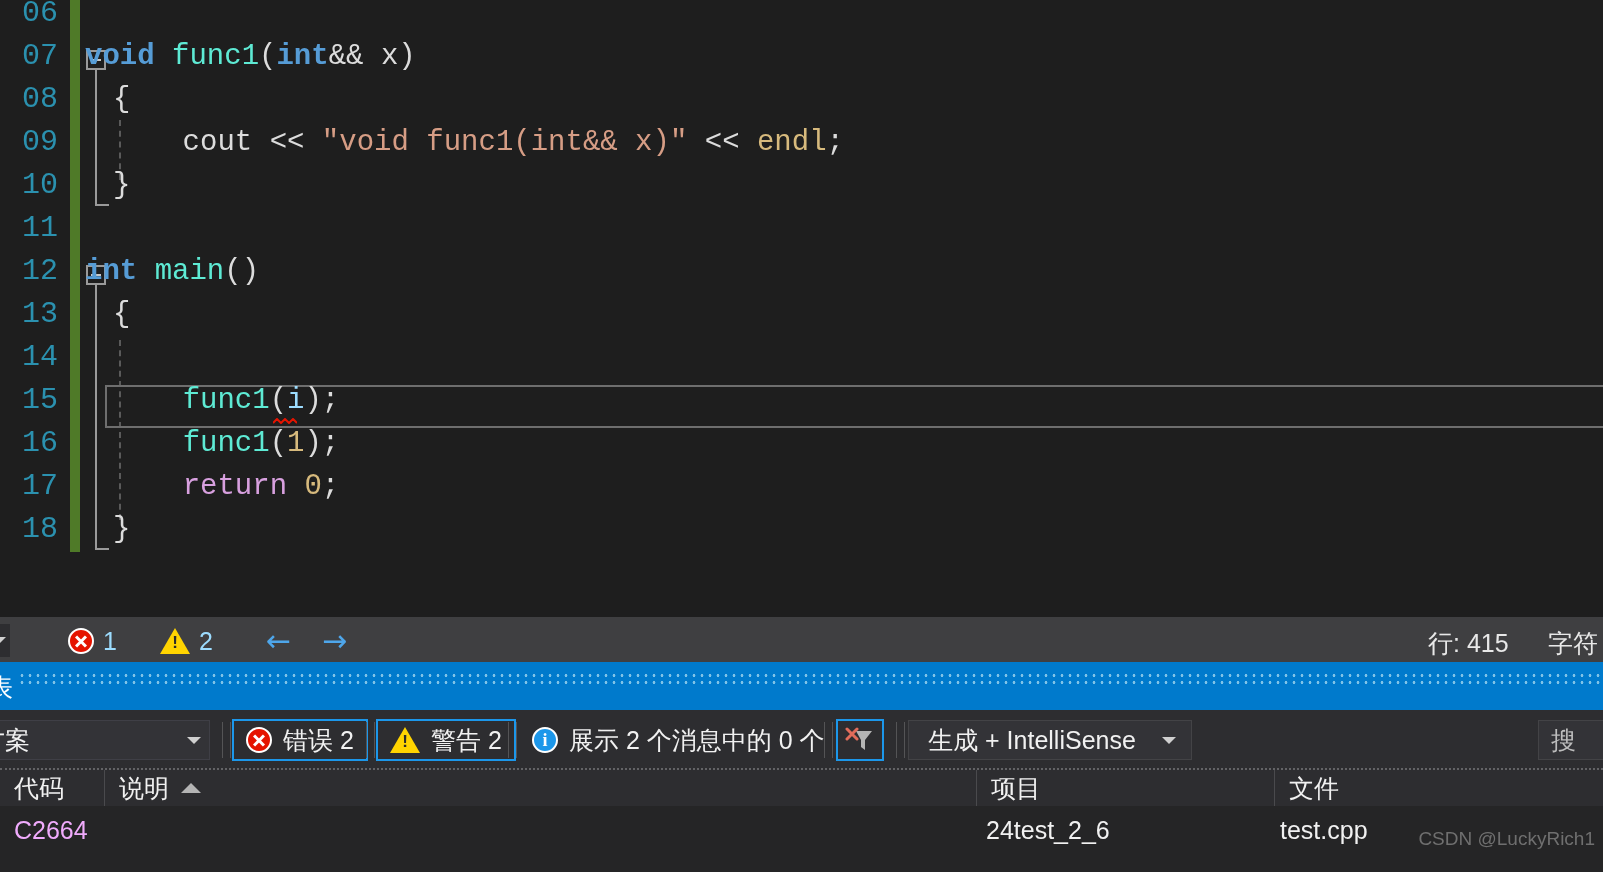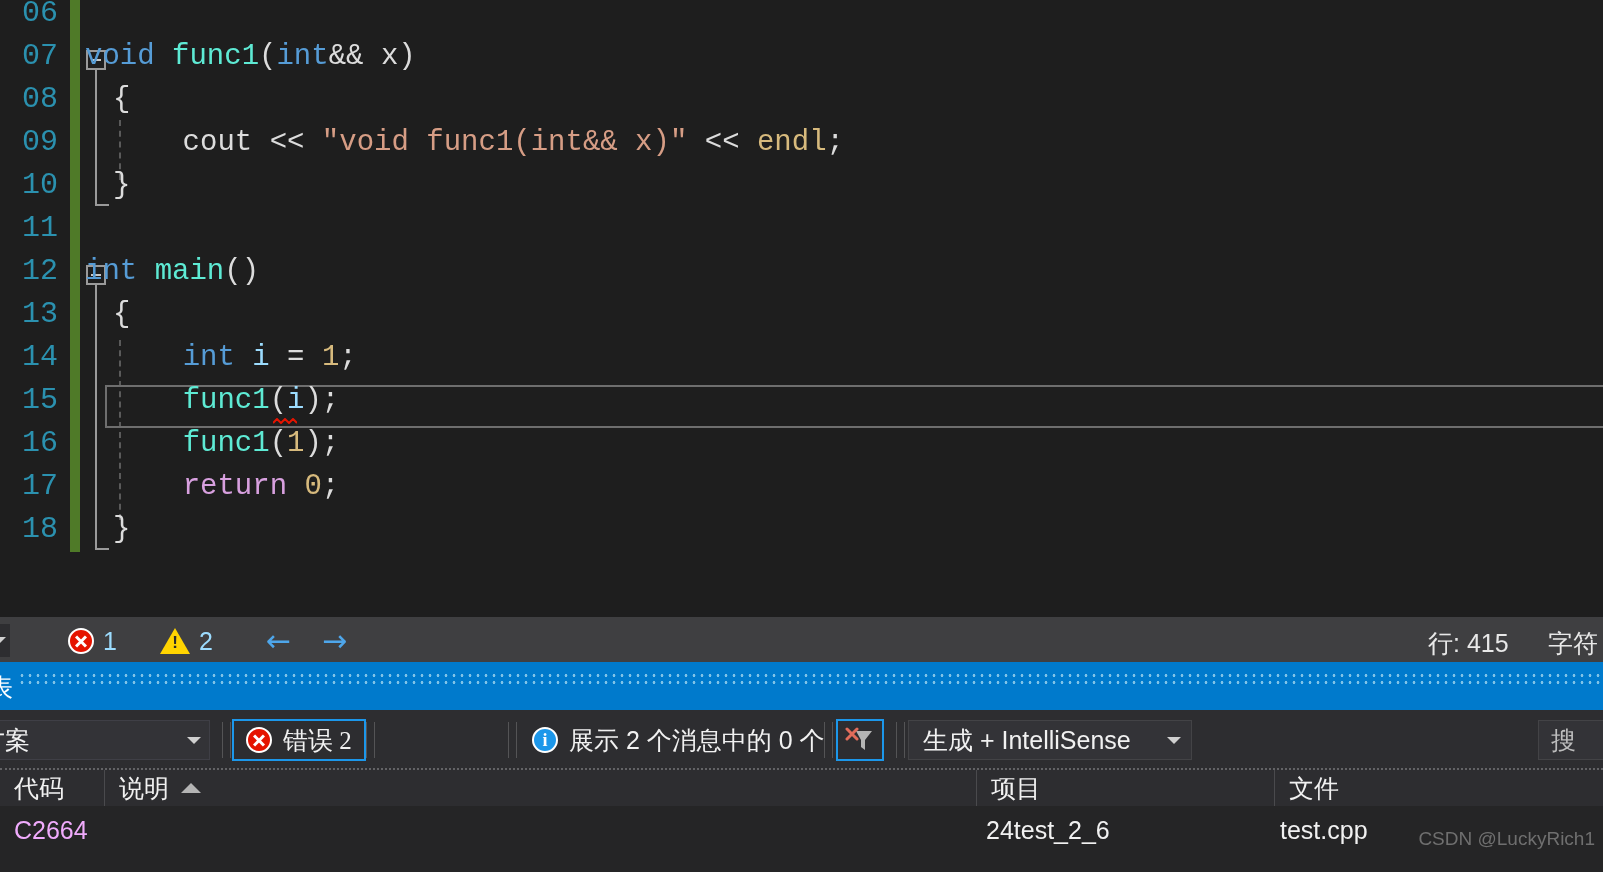--- a/index.html
+++ b/index.html
@@ -55,21 +55,21 @@
   .cline {
     position: absolute;
     left: 0;
     height: 43px;
     line-height: 43px;
     white-space: pre;
     font-family: "Liberation Mono", monospace;
     font-size: 29px;
     color: #dcdcdc;
   }
-  .kw      { color: #569cd6; }
+  .kw      { color: #569cd6; font-weight: bold; }
   .fn      { color: #5eead4; }
   .str     { color: #d69d85; }
   .num     { color: #d7ba7d; }
   .ctl     { color: #d8a0df; }
   .id      { color: #9cdcfe; }
   .plain   { color: #dcdcdc; }
   .punct   { color: #dcdcdc; }
 
   
   .fold-box {
@@ -421,21 +421,20 @@
     <div class="cline" style="top:121px; left:28px;"><span class="plain">    cout </span><span class="plain">&lt;&lt; </span><span class="str">"void func1(int&amp;&amp; x)"</span><span class="plain"> &lt;&lt; </span><span class="num">endl</span><span class="plain">;</span></div>
 
     <div class="cline" style="top:164px; left:28px;"><span class="plain">}</span></div>
 
     <div class="cline" style="top:207px;"></div>
 
     <div class="cline" style="top:250px;"><span class="kw">int</span><span class="plain"> </span><span class="fn">main</span><span class="punct">()</span></div>
 
     <div class="cline" style="top:293px; left:28px;"><span class="plain">{</span></div>
 
-    <div class="cline" style="top:336px; left:28px;"><span class="plain">    </span><span class="kw">int</span><span class="plain"> </span><span class="id">i</span><span class="plain"> = </span><span class="num">1</span><span class="plain">;</span></div>
 
     <div class="cline" style="top:379px; left:28px;"><span class="plain">    </span><span class="fn">func1</span><span class="punct">(</span><span class="id">i</span><span class="punct">)</span><span class="plain">;</span></div>
 
     <div class="squiggle" style="left:188px; top:418px;">
       <svg width="24" height="7" viewBox="0 0 24 7">
           <path d="M0,5 L4,1 L8,5 L12,1 L16,5 L20,1 L24,5" fill="none" stroke="#e51400" stroke-width="2"></path>
         </svg>
     </div>
 
     <div class="cline" style="top:422px; left:28px;"><span class="plain">    </span><span class="fn">func1</span><span class="punct">(</span><span class="num">1</span><span class="punct">)</span><span class="plain">;</span></div>
@@ -477,28 +476,32 @@
 <div class="el-toolbar">
 
   <div class="el-scope">
     <span>决方案</span>
     <span class="tri-down"></span>
   </div>
 
   <div class="sep" style="left:222px;"></div>
   <div class="sep" style="left:230px;"></div>
 
-  <div class="tgl" style="left:232px;font-family:Liberation Serif, serif;">
+  <div class="tgl" style="left:232px;">
     <span class="err-icon"></span>
     <span>错误 2</span>
   </div>
 
   <div class="sep" style="left:366px;"></div>
   <div class="sep" style="left:374px;"></div>
 
+  <div class="tgl" style="left:376px;">
+    <span class="warn-icon"></span>
+    <span>警告 2</span>
+  </div>
 
   <div class="sep" style="left:508px;"></div>
   <div class="sep" style="left:516px;"></div>
 
   <div class="tgl" style="left:518px; border-color:transparent;">
     <span class="info-icon">i</span>
     <span>展示 2 个消息中的 0 个</span>
   </div>
 
   <div class="sep" style="left:824px;"></div>
@@ -509,21 +512,21 @@
       <svg width="30" height="28" viewBox="0 0 30 28">
         <path d="M11,5 L27,5 L20,14 L20,24 L16,21 L16,14 Z" fill="#b4b4b4"></path>
         <path d="M2,3 L12,13 M12,3 L2,13" stroke="#e06c5a" stroke-width="3" stroke-linecap="round"></path>
       </svg>
     </span>
   </div>
 
   <div class="sep" style="left:896px;"></div>
   <div class="sep" style="left:904px;"></div>
 
-  <div class="build-dd" style="left:908px; width:284px;">
+  <div class="build-dd" style="left:908px; width:284px;justify-content:center;">
     <span>生成 + IntelliSense</span>
     <span class="tri-down"></span>
   </div>
 
   <div class="search-box" style="left:1538px; width:100px;">
     <span>搜</span>
   </div>
 </div>
 
 <div class="el-header">

